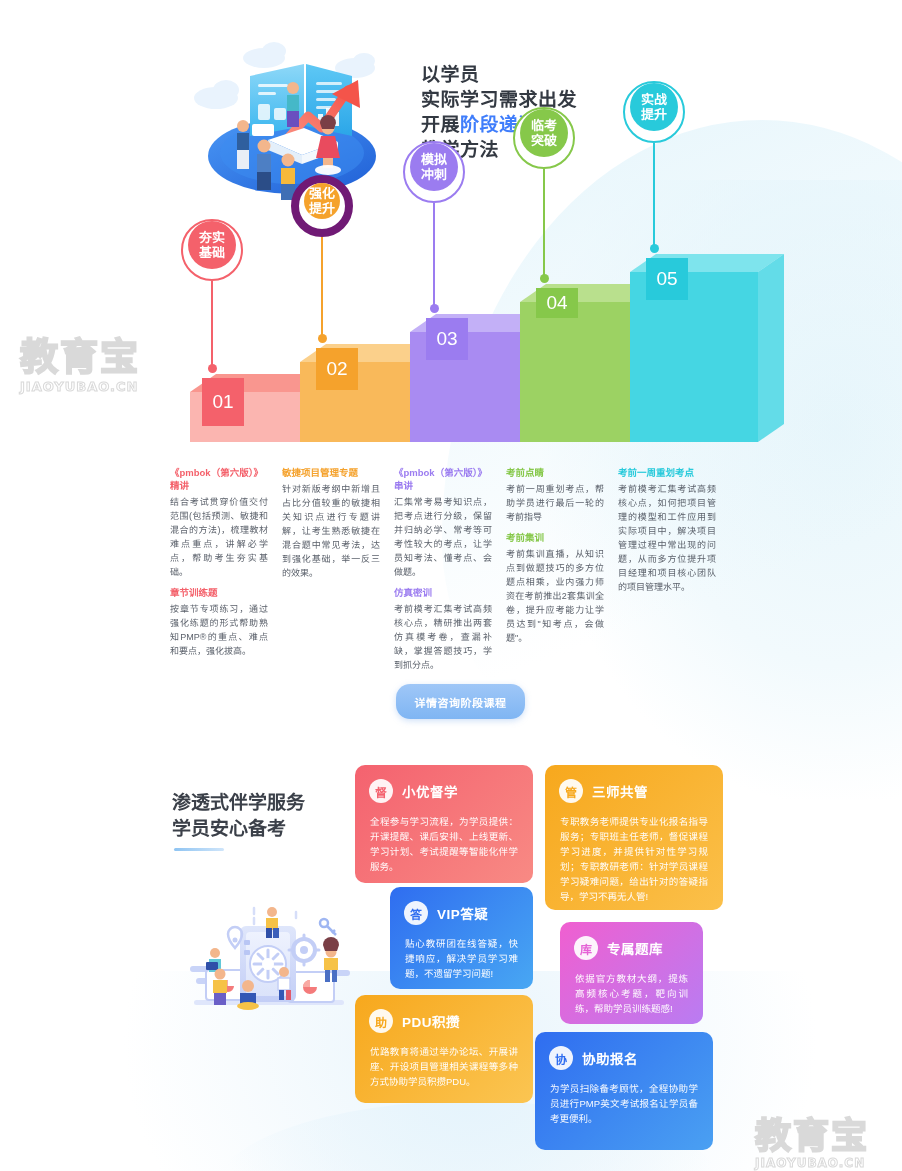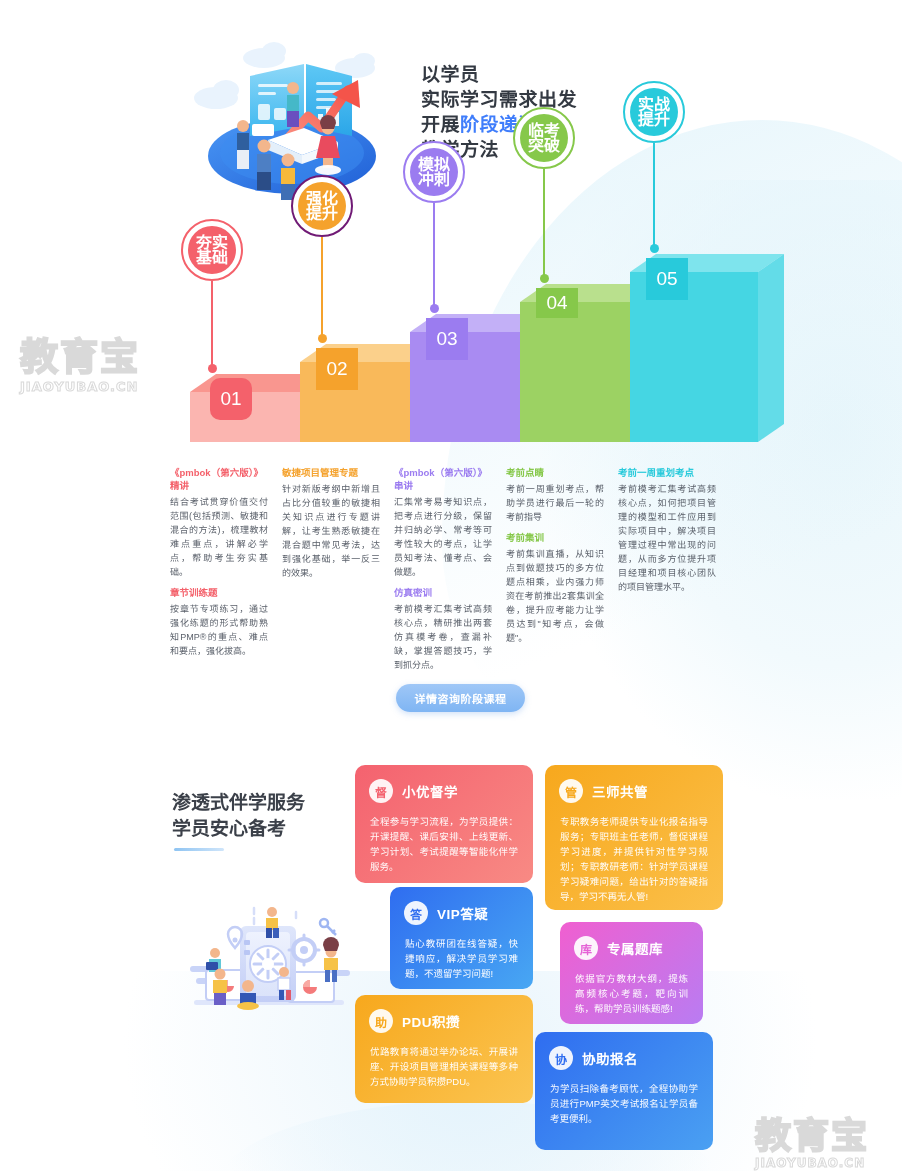--- a/index.html
+++ b/index.html
@@ -59,23 +59,23 @@
     letter-spacing:.5px;
   }
   .hero-title .hl{color:#3f7dfb;}
 
   
   .stairs{position:absolute;left:150px;top:110px;width:640px;height:350px;}
   .step{position:absolute;}
 
   .badge{
     position:absolute;border-radius:50%;
-    display:flex;align-items:center;justify-content:center;
+    display:flex;align-items:flex-start;justify-content:center;
     color:#fff;font-weight:bold;text-align:center;line-height:15px;
-    font-size:16px;background:#fff;
+    font-size:13px;background:#fff;
     box-sizing:border-box;
   }
   .badge .inner{
     width:calc(100% - 10px);height:calc(100% - 10px);
     border-radius:50%;display:flex;align-items:center;justify-content:center;
     flex-direction:column;
   }
   .stem{position:absolute;width:2px;}
   .dot{position:absolute;width:9px;height:9px;border-radius:50%;}
 
@@ -91,21 +91,21 @@
   .col h4{
     margin:0 0 3px 0;font-size:9.5px;line-height:13px;font-weight:bold;
   }
   .col p{
     margin:0 0 7px 0;font-size:9px;line-height:14px;color:#5b616b;
     text-align:justify;
   }
 
   
   .cta{
-    position:absolute;left:396px;top:684px;width:129px;height:28px;
+    position:absolute;left:396px;top:684px;width:129px;height:35px;
     border-radius:14px;border:none;cursor:pointer;
     background:linear-gradient(180deg,#9fc7f7,#7fb5f3);
     color:#fff;font-size:11px;font-weight:bold;letter-spacing:.5px;
     font-family:"Liberation Sans",sans-serif;
     box-shadow:0 2px 6px rgba(120,170,235,.35);
   }
 
   
   .svc-head{position:absolute;left:172px;top:790px;}
   .svc-head .l{font-size:19px;line-height:26px;font-weight:bold;color:#3b4049;}
@@ -283,39 +283,39 @@
       </svg>
     </div>
       <div class="step" style="left:0;top:0;width:640px;height:350px;">
       <svg viewBox="0 0 640 350" width="640" height="350" style="position:absolute;left:0;top:0;">
         <polygon points="480,162 608,162 634,144 506,144" fill="#7ee4ed"></polygon>
         <polygon points="608,162 634,144 634,314 608,332" fill="#45d6e3" opacity="0.82"></polygon>
         <rect x="480" y="162" width="128" height="170" fill="#45d6e3"></rect>
       </svg>
     </div>
       <div style="position: absolute; left: 0px; top: 0px; width: 640px; height: 350px;">
-        <div class="numtile" style="left:60px;top:268px;width:42px;height:42px;background:#f4616b;border-radius:10px;">
+        <div class="numtile" style="left:52px;top:268px;width:42px;height:48px;background:#f4616b;">
         <span>01</span>
       </div>
         <div style="position:absolute;left:60px;top:257px;width:0;height:0;"></div>
         <div class="stem" style="left:61px;top:171px;height:87px;background:#f4616b;"></div>
         <div class="dot" style="left:57.5px;top:254px;background:#f4616b;"></div>
         <div class="badge" style="left:31px;top:109px;width:62px;height:62px;border:2px solid #f4616b;">
         <div class="inner" style="background:#f4616b;">
           <span>夯实</span>
           <span>基础</span>
         </div>
       </div>
         <div class="numtile" style="left:166px;top:238px;width:42px;height:42px;background:#f5a22c;">
         <span>02</span>
       </div>
         <div style="position:absolute;left:166px;top:227px;width:0;height:0;"></div>
         <div class="stem" style="left:171px;top:127px;height:101px;background:#f5a22c;"></div>
         <div class="dot" style="left:167.5px;top:224px;background:#f5a22c;"></div>
-        <div class="badge" style="left:141px;top:65px;width:62px;height:62px;border:2px solid #701a75;">
+        <div class="badge" style="left:141px;top:65px;width:62px;height:62px;border:8px solid #701a75;">
         <div class="inner" style="background:#f5a22c;">
           <span>强化</span>
           <span>提升</span>
         </div>
       </div>
         <div class="numtile" style="left:276px;top:208px;width:42px;height:42px;background:#9b7cf0;">
         <span>03</span>
       </div>
         <div style="position:absolute;left:276px;top:197px;width:0;height:0;"></div>
         <div class="stem" style="left:283px;top:93px;height:105px;background:#9b7cf0;"></div>

